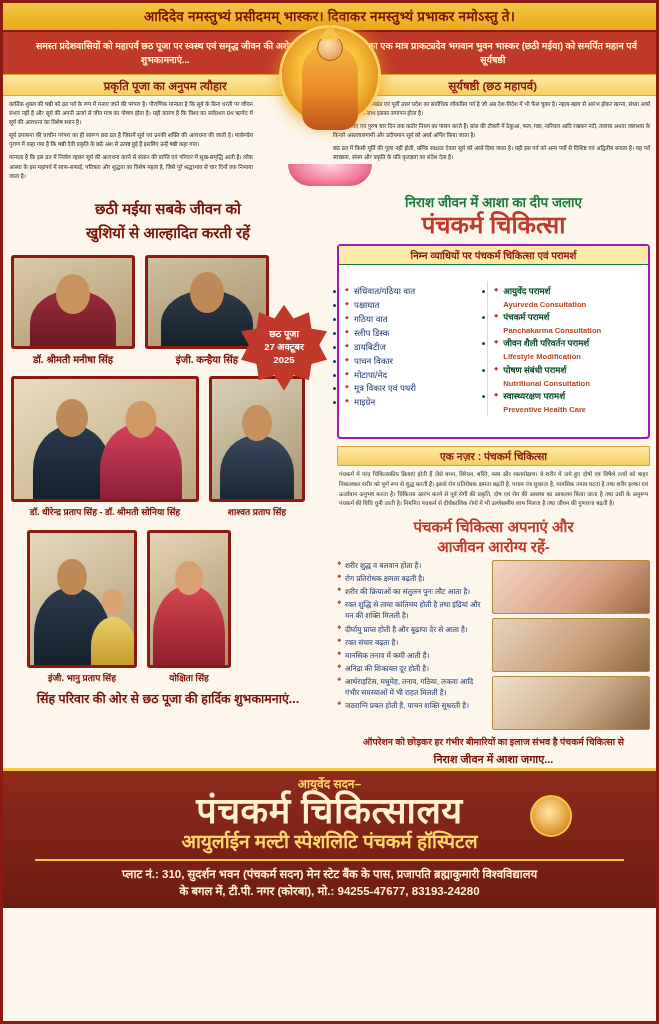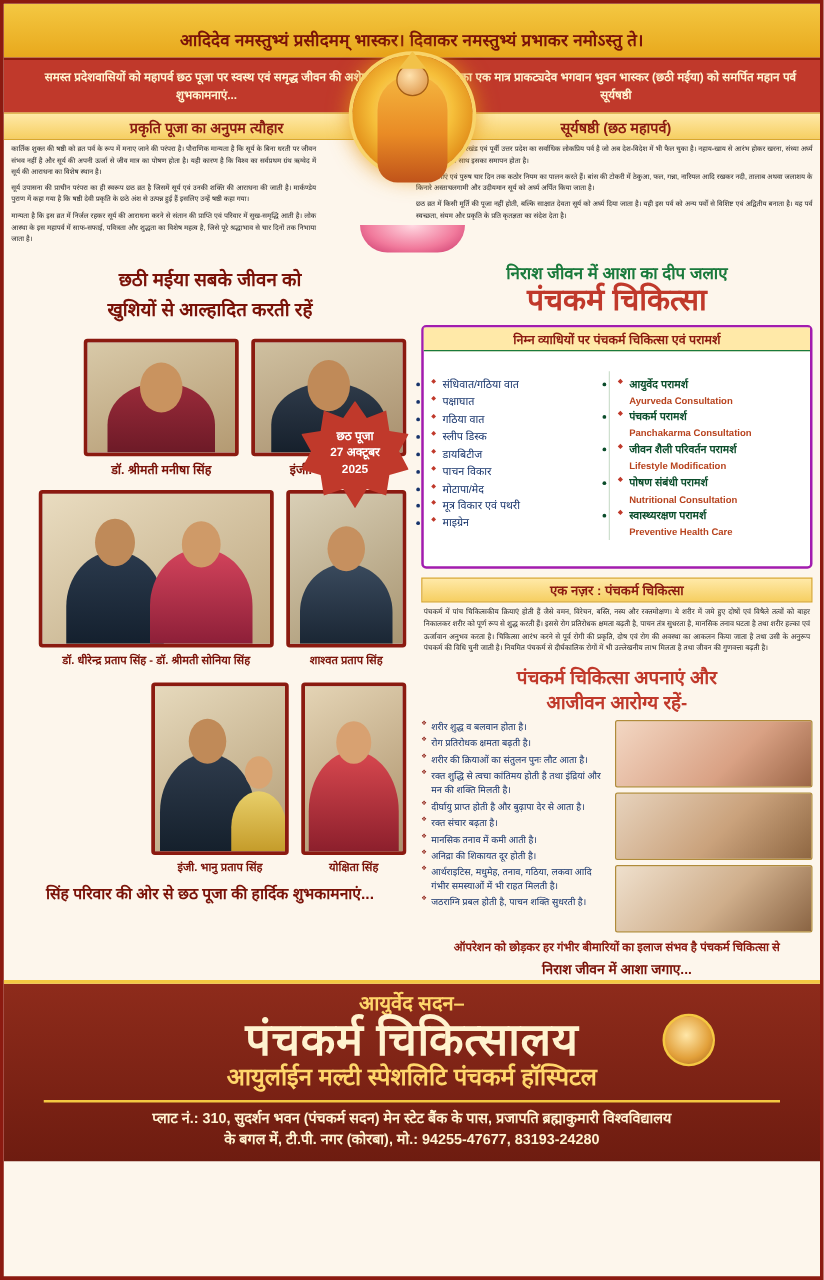--- a/index.html
+++ b/index.html
@@ -16,21 +16,21 @@
     background: #fdf6ec;
     border: 3px solid #8b1a10;
     overflow: hidden;
   }
 
   
   .topband {
     background: linear-gradient(180deg,#f4c842,#e8a81c);
     border-bottom: 2px solid #8b1a10;
     text-align: center;
-    padding: 20px 4px 5px;
+    padding: 4px 4px 5px;
   }
   .topband .line {
     font-size: 13.5px; font-weight: bold; color:#7a1208;
     letter-spacing: .2px;
   }
 
   
   .blurbrow { display: flex; gap: 0; background:#fdf6ec; }
   .blurb {
     flex: 1 1 50%;
@@ -112,21 +112,21 @@
     font-size:15px; line-height:1.6;
     padding:10px 6px 6px;
   }
 
   
   .body { display:flex; }
   .colL { width: 330px; position:relative; }
   .colR { width: 323px; background:#fdf6ec; padding:0 6px 0 4px; }
 
   
-  .photorow { display:flex; justify-content:flex-end; gap:10px; padding:4px 8px 0; }
+  .photorow { display:flex; justify-content:flex-start; gap:10px; padding:4px 8px 0; }
   .pcard { text-align:center; }
   .frame {
     border:3px solid #8b1a10;
     border-radius:3px;
     background:#ddd;
     overflow:hidden;
     position:relative;
   }
   .cap { font-size:10px; font-weight:bold; color:#7a1208; margin-top:3px; }
   .cap.small { font-size:9px; }
@@ -234,21 +234,21 @@
 
   
   .footer {
     background: linear-gradient(180deg,#8e2b1b,#6e1c10);
     border-top:3px solid #f4c842;
     color:#ffe9a8;
     text-align:center;
     padding:4px 6px 8px;
     position:relative;
   }
-  .f0 { font-size:16px; font-weight:bold; color:#ffd66b; }
+  .f0 { font-size:12px; font-weight:bold; color:#ffd66b; }
   .f1 { font-size:36px; font-weight:bold; color:#fff3cf; line-height:1.05; letter-spacing:.5px; }
   .f2 { font-size:19px; font-weight:bold; color:#ffd66b; line-height:1.2; margin-top:1px; }
   .fline { height:2px; background:#f4c842; margin:5px 26px; }
   .f3 { font-size:11.5px; font-weight:bold; color:#fff3cf; line-height:1.5; }
   .fdeity {
     position:absolute; right:84px; top:24px;
     width:42px; height:42px; border-radius:50%;
     background: radial-gradient(circle at 45% 40%, #ffe7a8, #e2a03a 60%, #a4611b);
     border:2px solid #f4c842;
   }

